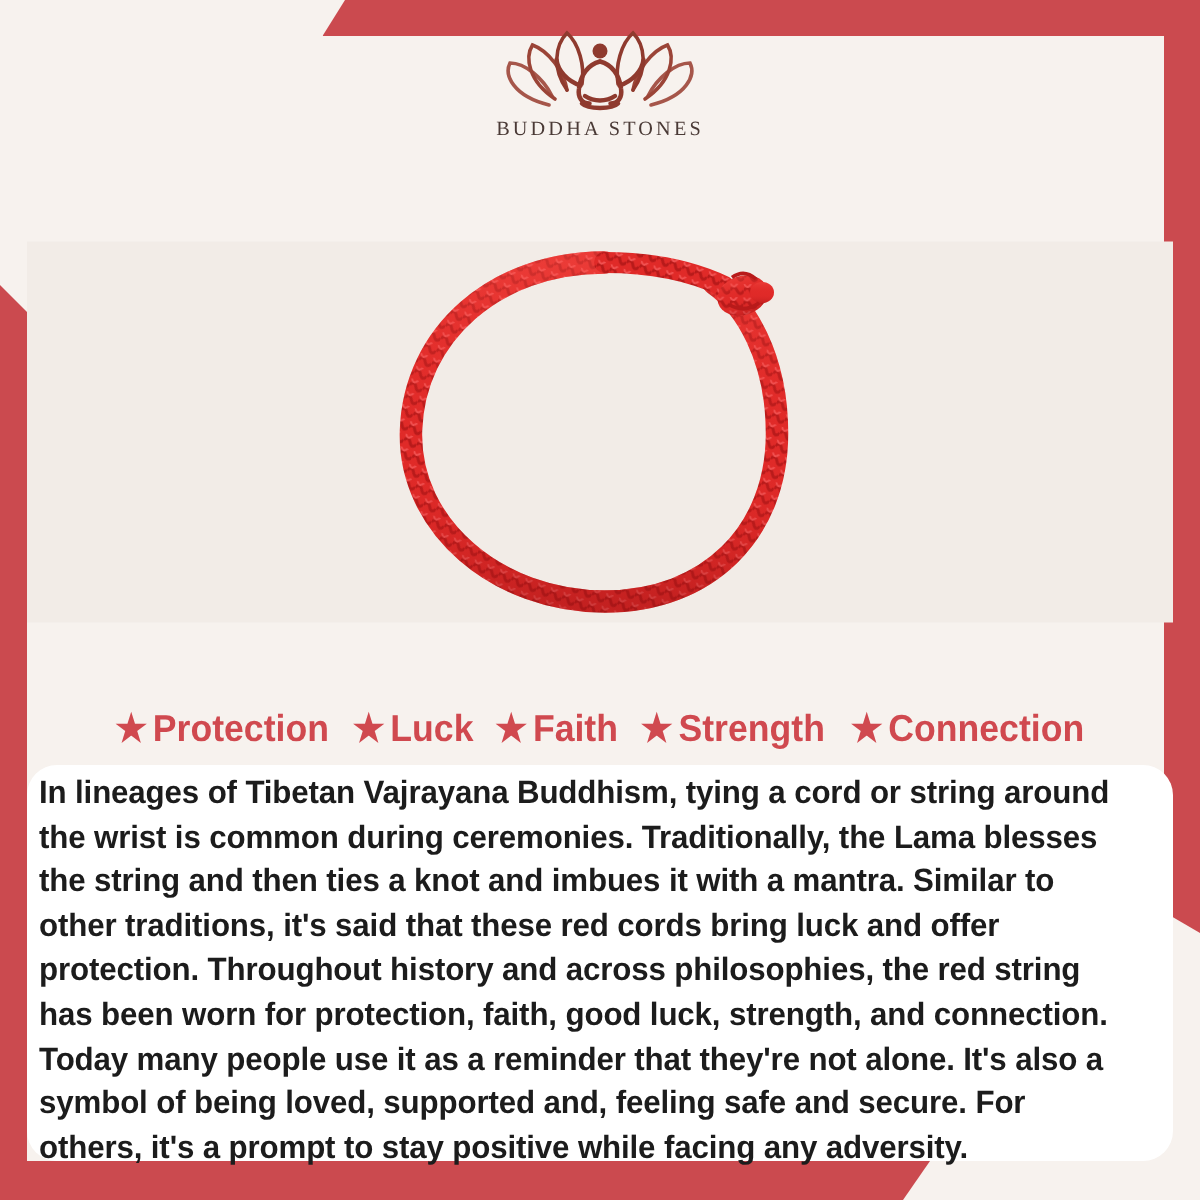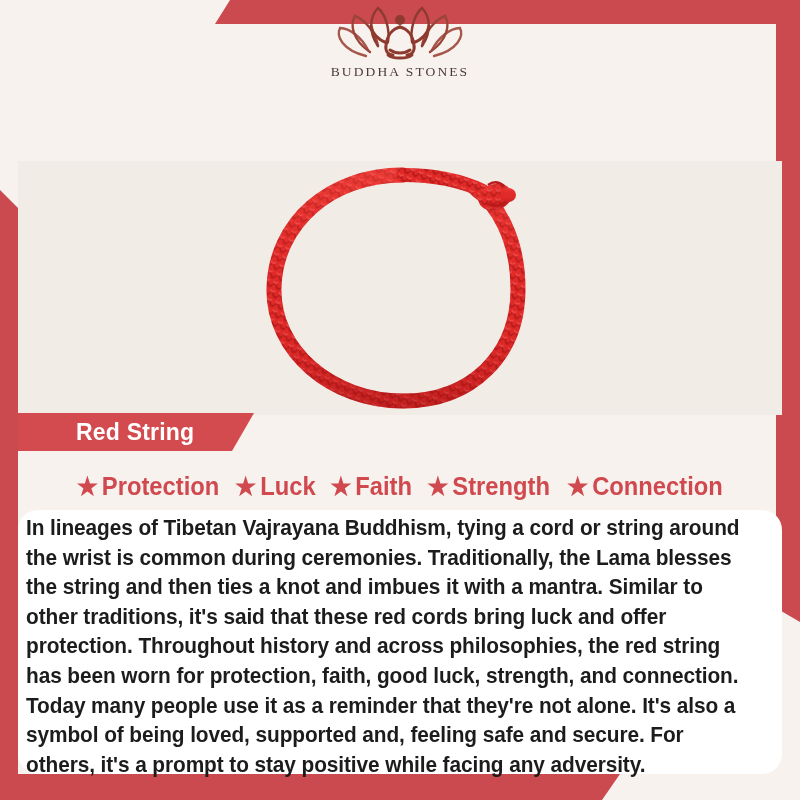--- a/index.html
+++ b/index.html
@@ -41,21 +41,21 @@
     background: #cb4a4f;
     clip-path: polygon(0 0, 100% 0, calc(100% - 18px) 100%, 0 100%);
   }
 
   
   .header {
     position: absolute; top: 0; left: 0;
     width: 800px; height: 105px;
     display: flex; flex-direction: column;
     align-items: center; justify-content: flex-start;
-    padding-top: 0;
+    padding-top: 14px;
   }
   .logo-mark { width: 148px; height: 62px; display: block; }
   .logo-text {
     margin-top: 2px;
     font-family: "Liberation Serif", serif;
     font-size: 13.5px;
     letter-spacing: 2.1px;
     color: #4a3a36;
   }
 
@@ -218,23 +218,20 @@
           <ellipse cx="255" cy="34" rx="17" ry="13" fill="url(#cordShade)" transform="rotate(-18 255 34)"></ellipse>
           <ellipse cx="268" cy="32" rx="8" ry="7" fill="#e02a28"></ellipse>
           <ellipse cx="268" cy="32" rx="8" ry="7" fill="url(#cordShade)"></ellipse>
           <path d="M248 22 q8 -6 16 1" stroke="#b81a1a" stroke-width="2.4" fill="none"></path>
           <path d="M246 40 q10 6 20 -1" stroke="#b81a1a" stroke-width="2.4" fill="none"></path>
         </g>
       </svg>
     </span>
   </div>
 
-  <div class="ribbon">
-    <span class="ribbon-label">Red String</span>
-  </div>
 
   <div class="benefits">
     <span class="benefit">
       <span class="star">★</span>
       <span>Protection</span>
     </span>
     <span class="benefit">
       <span class="star">★</span>
       <span>Luck</span>
     </span>

